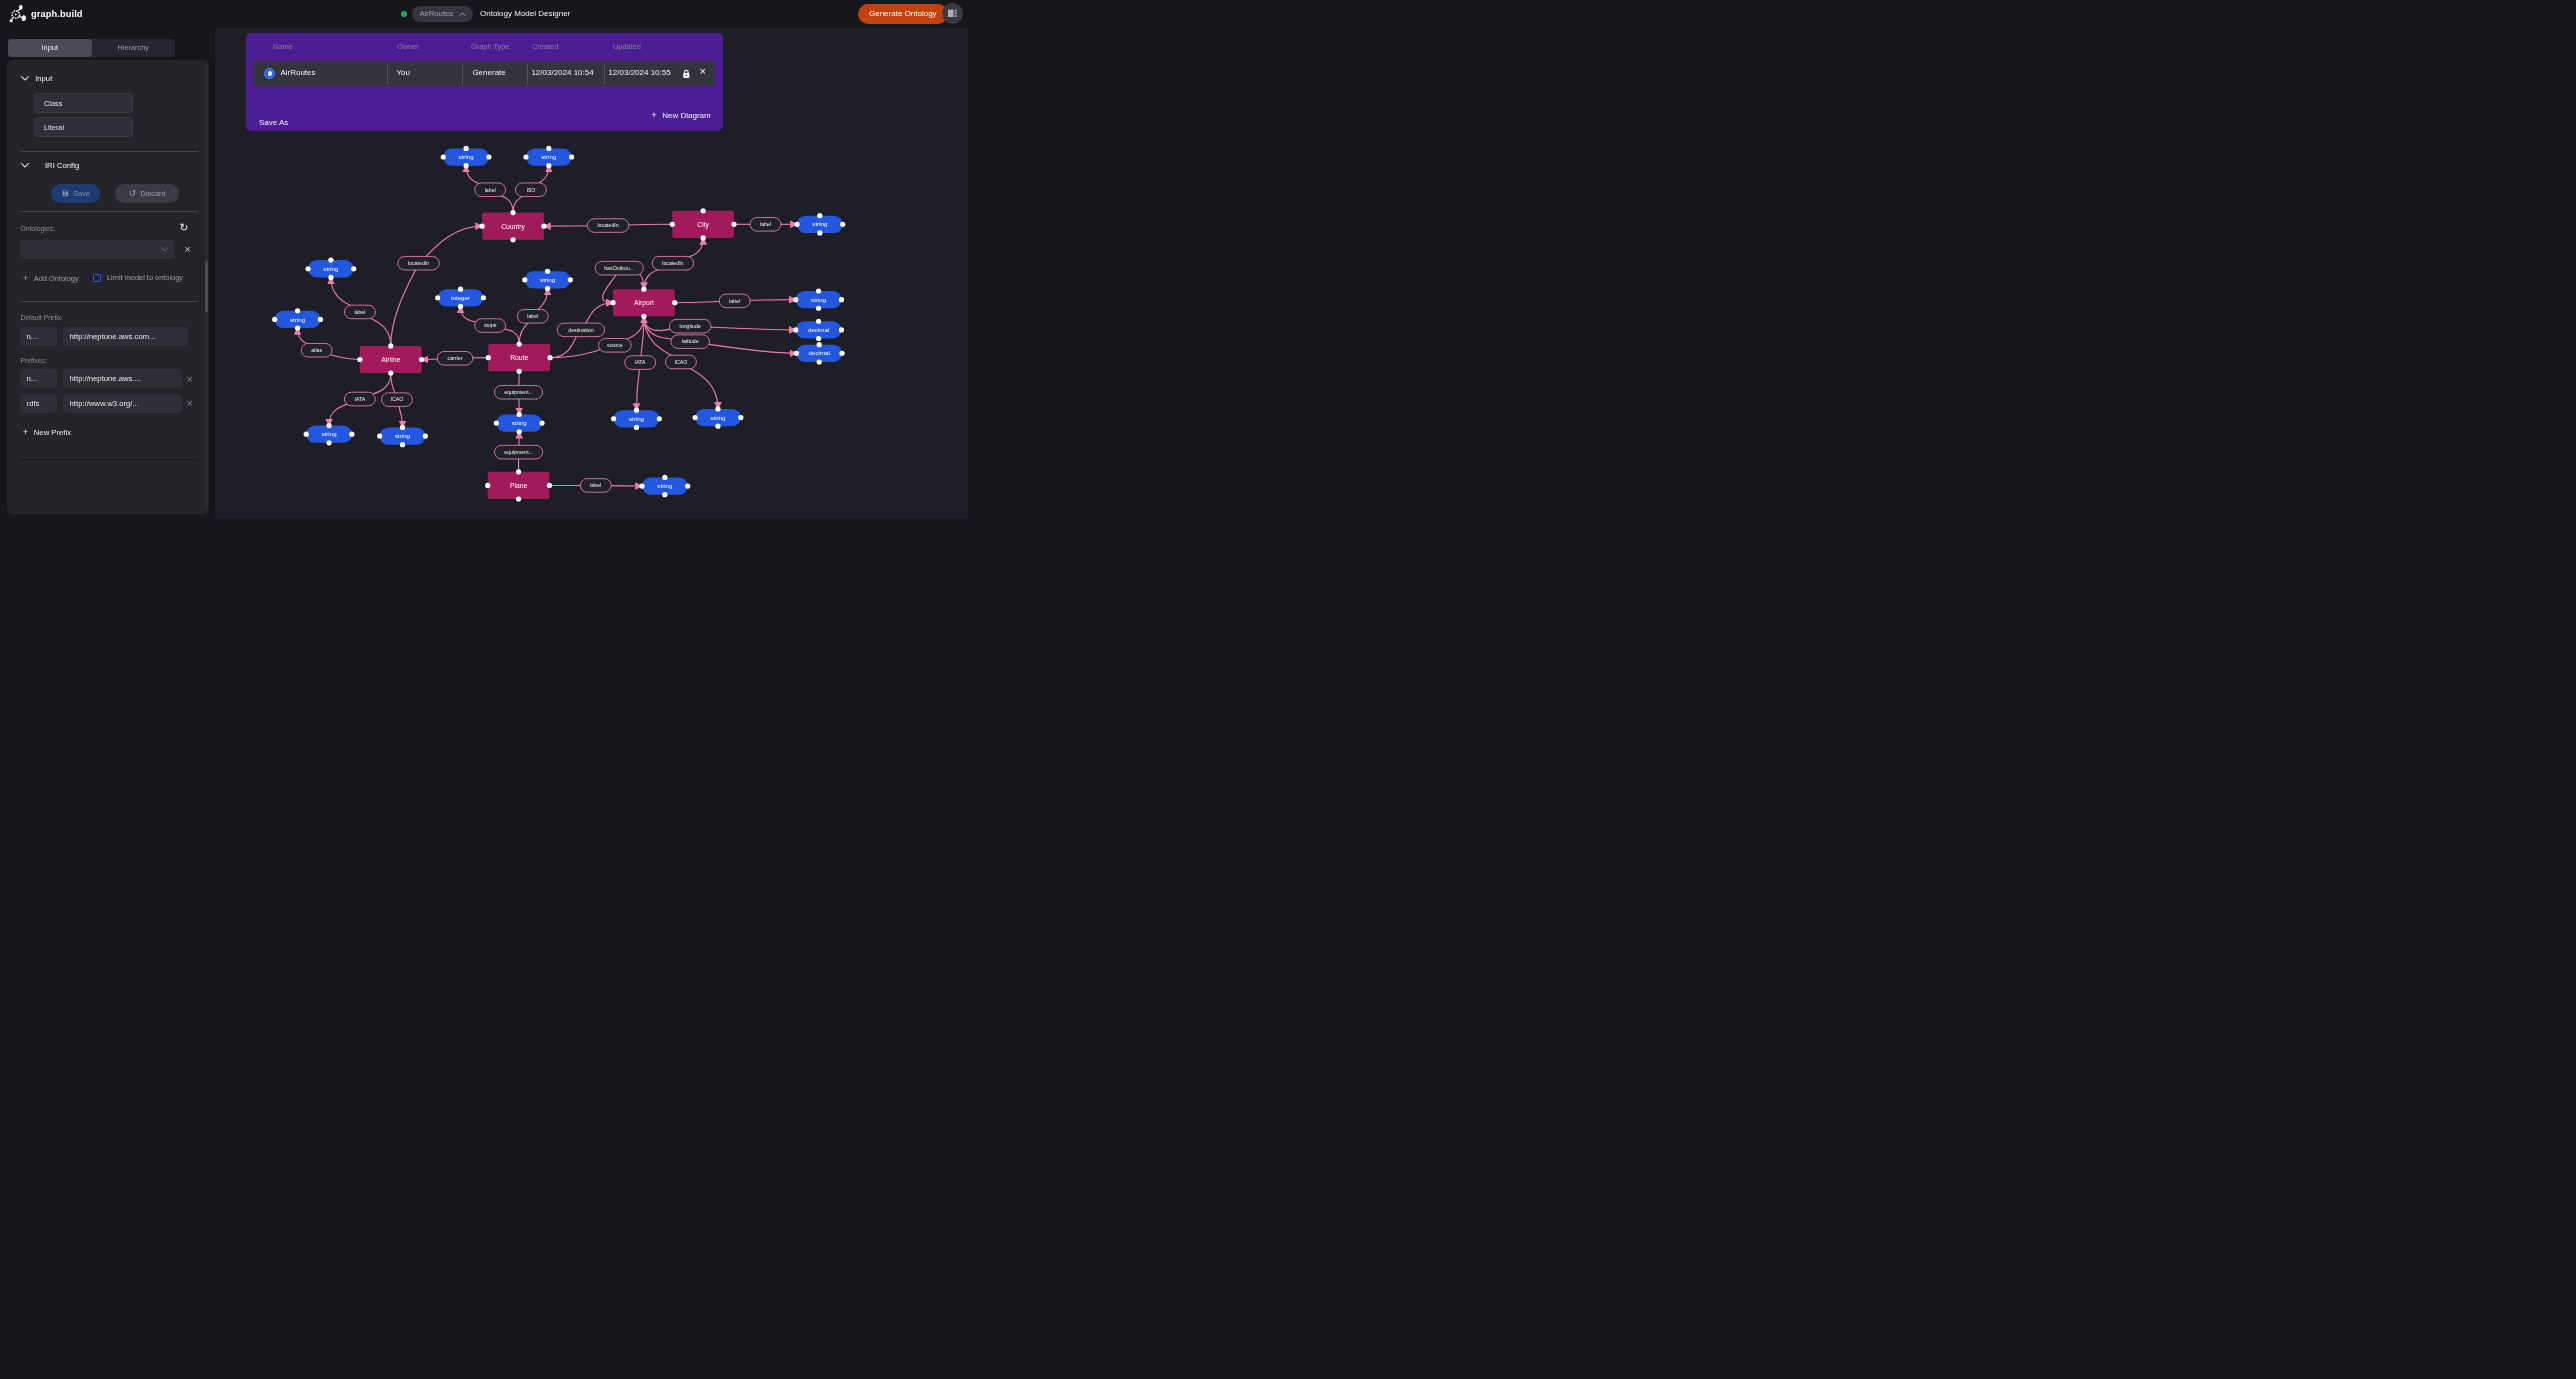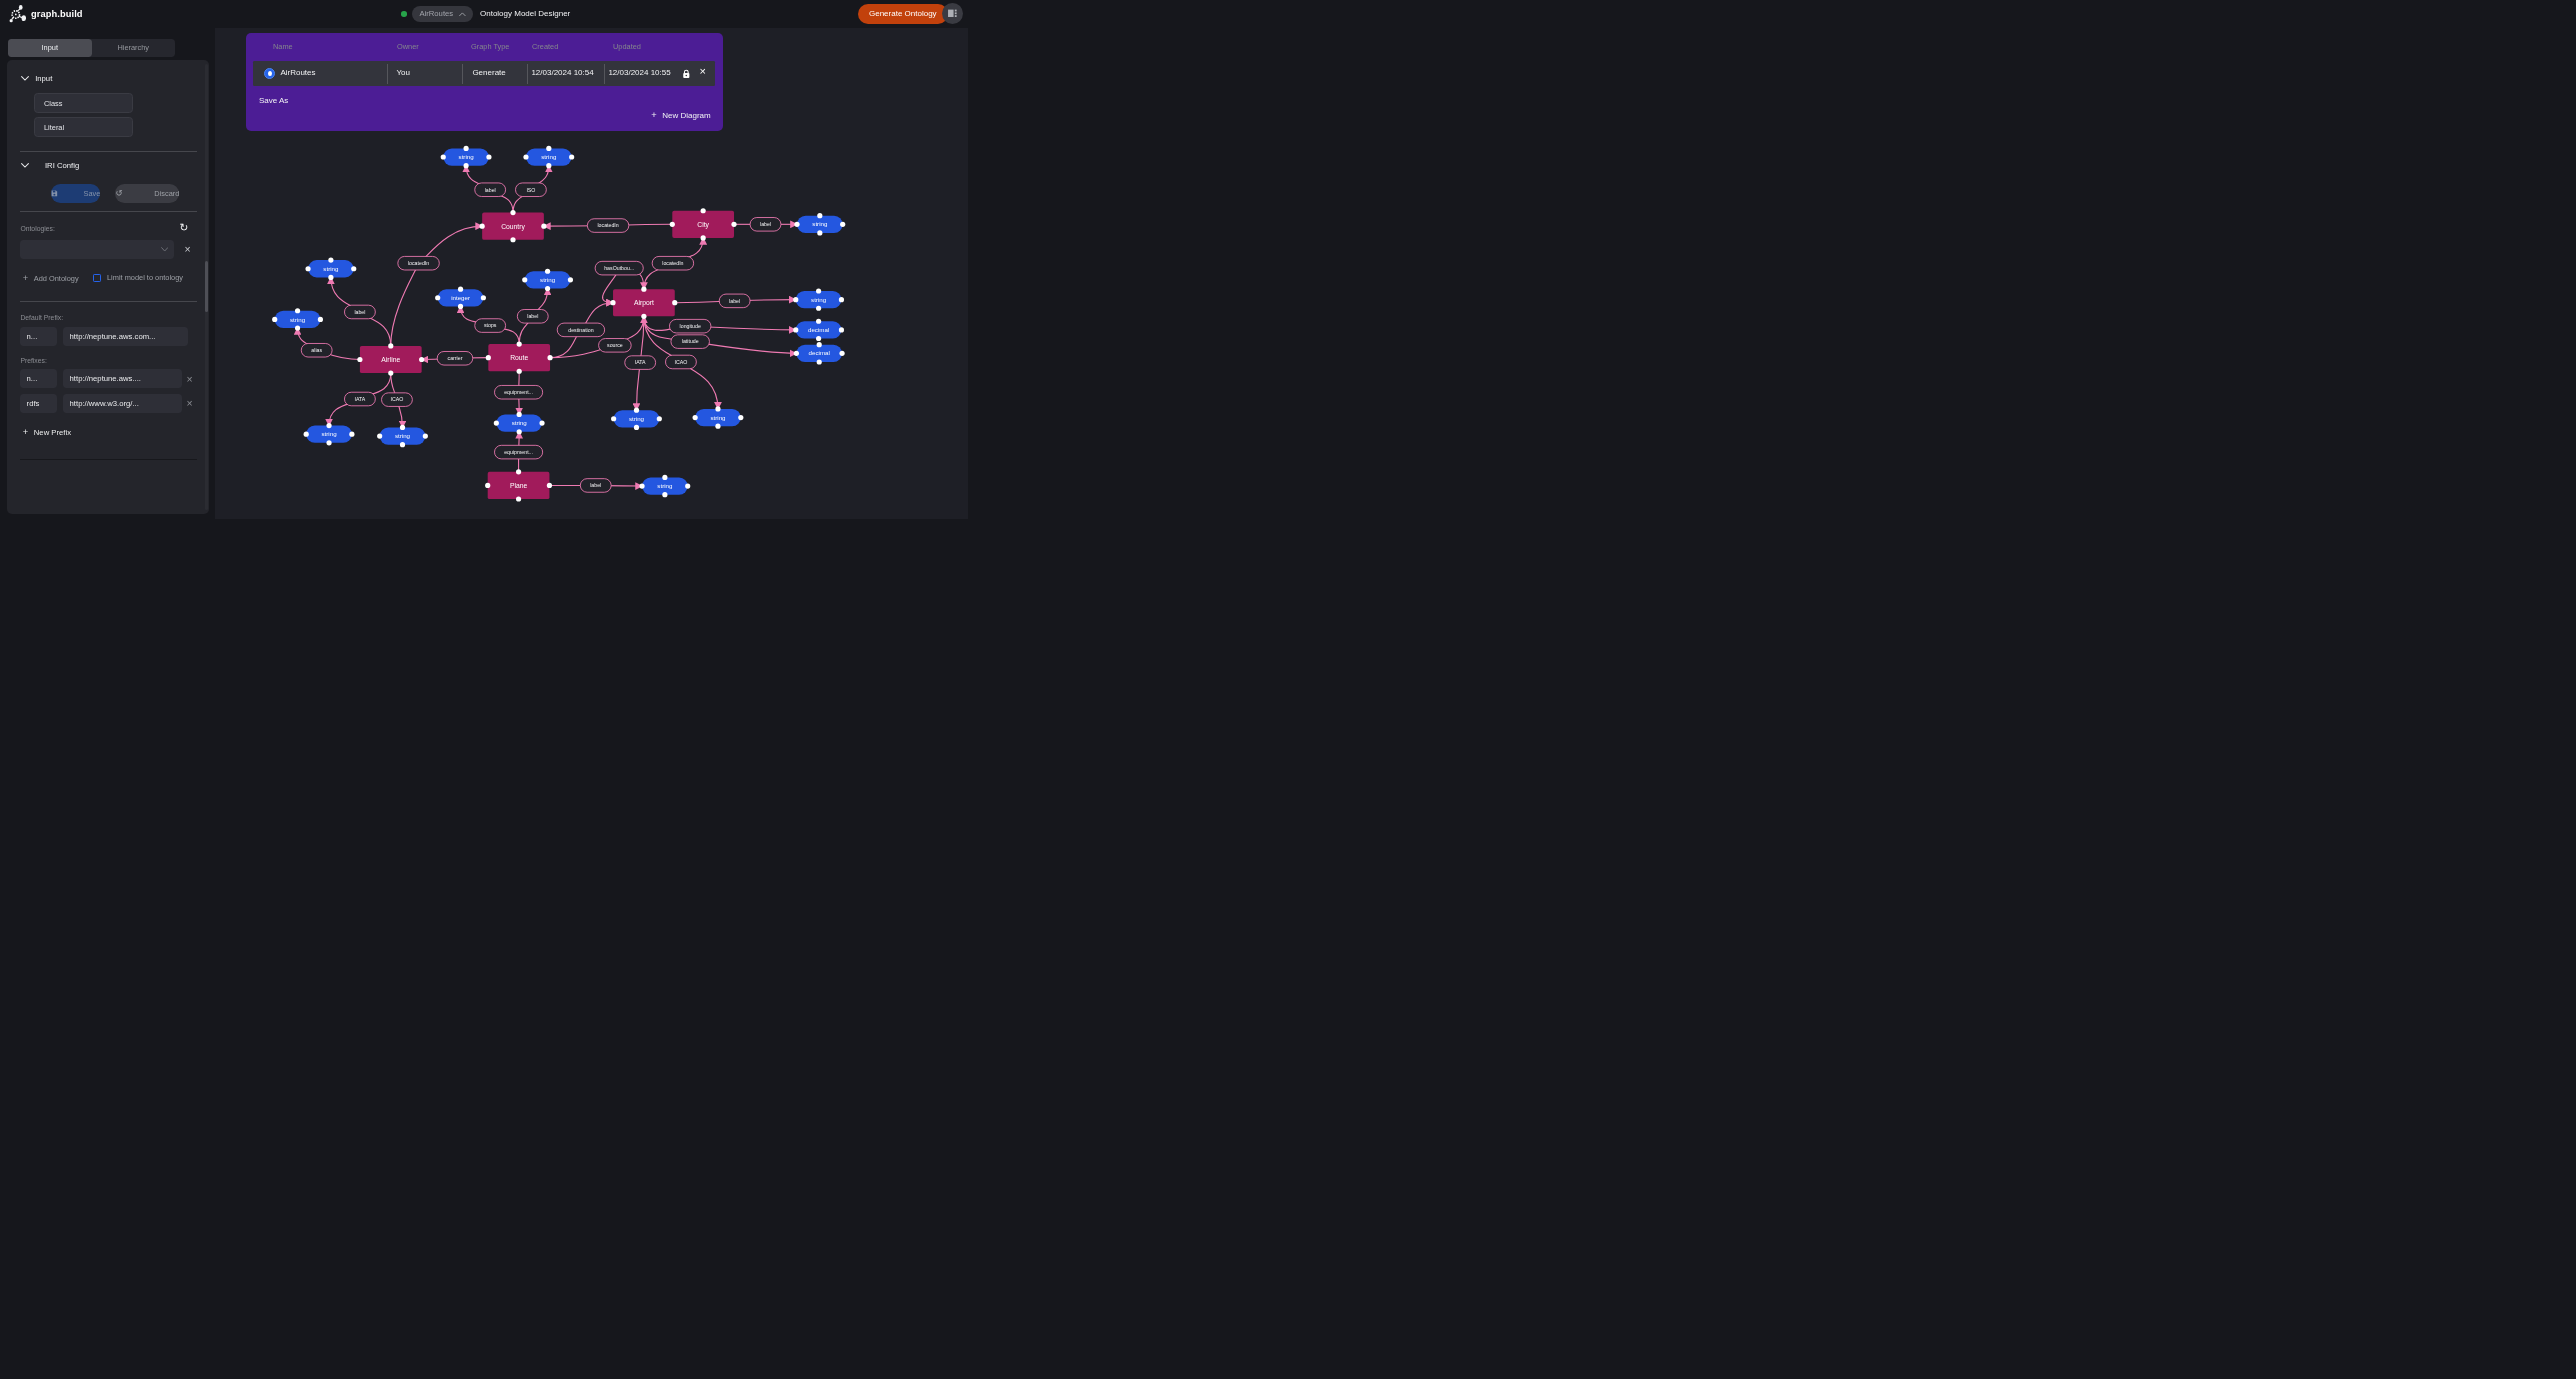--- a/index.html
+++ b/index.html
@@ -21,21 +21,21 @@
   .tabbar { position:absolute; left:8px; top:10.5px; width:167px; height:18px; background:#26272e; border-radius:3.7px; display:flex; }
   .tab { flex:1; display:flex; align-items:center; justify-content:center; font-size:7.4px; color:#97999f; border-radius:3.7px; cursor:pointer; }
   .tab.active { background:#4b4c53; color:#eef0f2; }
   .side-panel { position:absolute; left:7.4px; top:32px; width:202px; height:454px; background:#24252b; border-radius:5px; }
   .scroll-track { position:absolute; right:1.2px; top:3.7px; width:3.1px; height:446px; background:#2b2c32; border-radius:1.9px; }
   .scroll-handle { position:absolute; right:1.2px; top:201px; width:3.1px; height:51px; background:#4e4f56; border-radius:1.9px; }
   .sec-head { position:absolute; display:flex; align-items:center; gap:6.2px; font-size:7.7px; color:#f0f1f3; }
   .side-btn { position:absolute; left:27px; width:99px; height:20.4px; background:#2e2f37; border:0.6px solid #3a3b43; border-radius:3.7px; color:#e4e5e9; font-size:7.4px; display:flex; align-items:center; padding-left:8.6px; cursor:pointer; }
   .divider { position:absolute; left:12.3px; width:177px; height:0.6px; background:#46474d; }
   .divider.dark { background:#17181c; height:1.2px; }
-  .pill-btn { position:absolute; height:18.5px; border-radius:9.3px; font-size:7.4px; display:flex; align-items:center; justify-content:space-between; gap:4.3px; border:none; cursor:pointer; }
+  .pill-btn { position:absolute; height:18.5px; border-radius:9.3px; font-size:7.4px; display:flex; align-items:center; justify-content:center; gap:4.3px; border:none; cursor:pointer; }
   .save-btn { left:44px; top:124px; width:49px; background:#1d3c74; color:#8492a9; }
   .discard-btn { left:108px; top:124px; width:64px; background:#3b3c43; color:#9da0a6; }
   .mini-label { position:absolute; font-size:6.8px; color:#8b8d93; }
   .ctl-input { position:absolute; height:19px; background:#2e2f37; border:none; border-radius:3.7px; color:#e9eaec; font-size:7.7px; padding:0 6.2px; font-family:"Liberation Sans", sans-serif; }
   .select-box { position:absolute; left:13px; top:180px; width:154px; height:19px; background:#2e2f37; border-radius:3.7px; cursor:pointer; }
   .select-chevron { position:absolute; right:6.2px; top:7.4px; }
   .icon-x { color:#c9cbd0; font-size:10.5px; line-height:1; cursor:pointer; position:absolute; }
   .link-row { position:absolute; display:flex; align-items:center; gap:5.6px; font-size:7.4px; color:#9da0a6; cursor:pointer; }
   .plus { font-size:9.3px; color:#9da0a6; }
   .checkbox { width:8px; height:8px; border:0.9px solid #2563eb; border-radius:1.2px; background:transparent; }
@@ -46,21 +46,21 @@
   .canvas { position:absolute; left:215px; top:28px; width:753px; height:491px; background:#1e1f26; z-index:0; }
   #graph-svg { position:absolute; left:0; top:0; z-index:10; }
   .table-card { position:absolute; left:246px; top:33px; width:477px; height:98px; background:#4c1d95; border-radius:5px; z-index:20; }
   .th { position:absolute; top:8.6px; font-size:7.4px; color:#85878d; }
   .trow { position:absolute; left:7.4px; top:28px; width:462px; height:25px; background:#33343c; border-radius:1.2px; }
   .tsep { position:absolute; top:2.5px; width:0.6px; height:20px; background:#55565c; }
   .cell { position:absolute; top:7.4px; font-size:8px; color:#f2f3f5; }
   .radio { position:absolute; left:11px; top:6.8px; width:11px; height:11px; border-radius:50%; background:#2563eb; border:0.9px solid #4b83f0; }
   .radio::after { content:""; position:absolute; left:3.1px; top:2.5px; width:3.7px; height:5px; border-radius:50%; background:#fff; }
   .row-icon { position:absolute; top:8px; cursor:pointer; }
-  .saveas { position:absolute; left:13px; top:63px; font-size:8px; color:#f2f3f5; cursor:pointer; }
+  .saveas { position:absolute; left:13px; top:85px; font-size:8px; color:#f2f3f5; cursor:pointer; }
   .new-diagram { position:absolute; right:12.3px; top:77px; font-size:8px; color:#f2f3f5; display:flex; align-items:center; gap:5.6px; cursor:pointer; }
   .new-diagram .plus { color:#f2f3f5; }
 </style>
 </head>
 <body>
 
 <div class="canvas"></div>
 <svg id="graph-svg" width="968" height="519" viewBox="0 0 1568 840">
     <defs>
       <marker id="arrow" viewBox="0 0 8 8" refX="7" refY="4" markerWidth="7" markerHeight="7" orient="auto-start-reverse">

